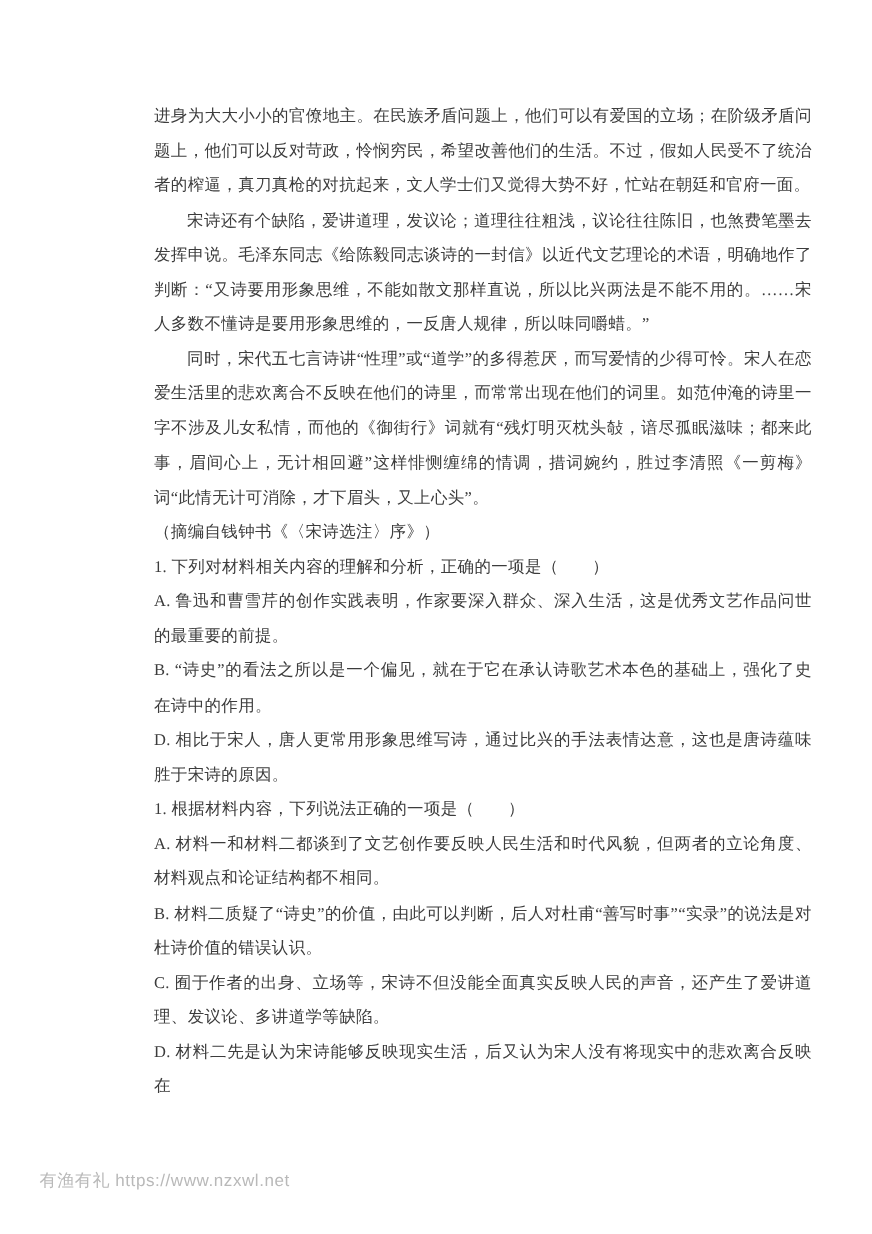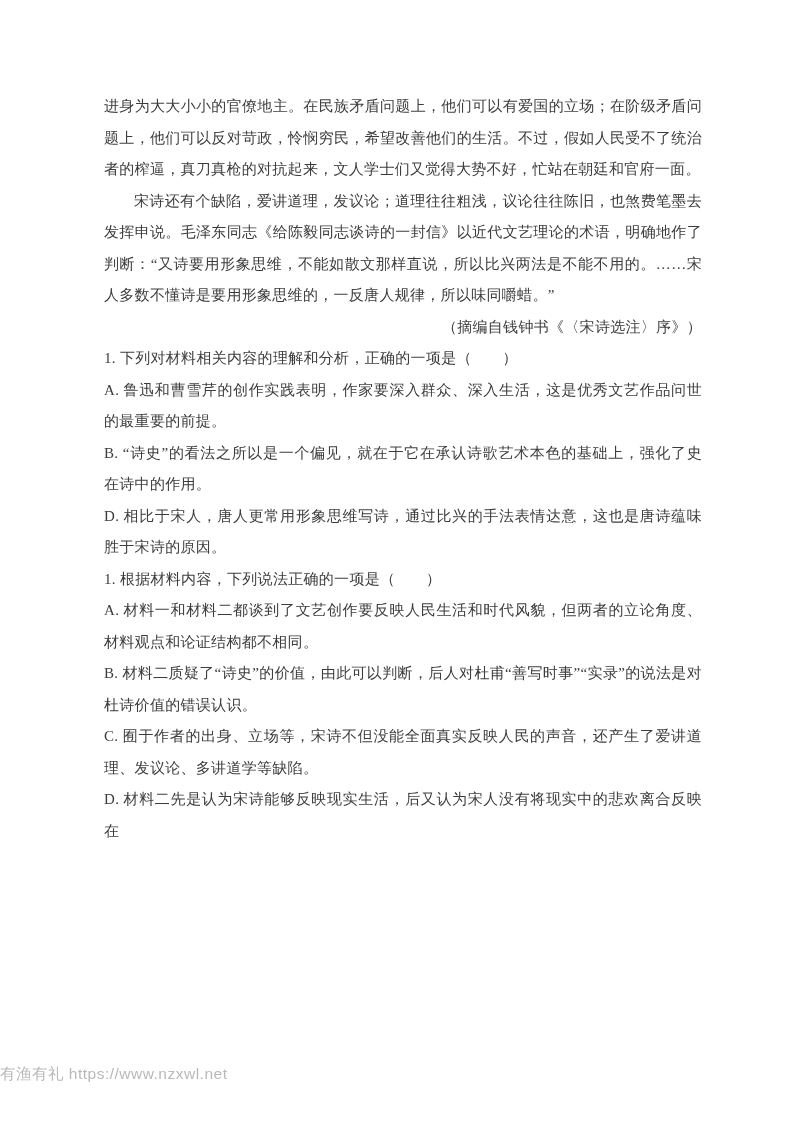--- a/index.html
+++ b/index.html
@@ -8,20 +8,21 @@
     background: #ffffff;
   }
   .page {
     position: relative;
     width: 727px;
     height: 1122px;
     background: #ffffff;
     overflow: hidden;
     font-family: "Liberation Serif", "DejaVu Serif", serif;
     color: #3c3c3c;
+    margin-left: 36px;
   }
   .content {
     position: absolute;
     left: 104px;
     top: 91px;
     width: 598px;
     font-size: 15px;
     line-height: 31.5px;
     text-align: justify;
     text-justify: inter-ideograph;
@@ -29,21 +30,21 @@
   }
   .content p {
     margin: 0;
     padding: 0;
   }
   .para-indent {
     text-indent: 2em;
     font-family: Liberation Serif, serif;
   }
   .attribution {
-    text-align: right;
+    text-align: left;
     text-indent: 0;
   }
   .question-block {
     margin: 0;
   }
   .footer {
     position: absolute;
     left: 0;
     right: 0;
     top: 1062px;
@@ -56,20 +57,21 @@
 </style>
 </head>
 <body>
 
 <div class="page">
   <div class="content">
 
     <div>
       <p>进身为大大小小的官僚地主。在民族矛盾问题上，他们可以有爱国的立场；在阶级矛盾问题上，他们可以反对苛政，怜悯穷民，希望改善他们的生活。不过，假如人民受不了统治者的榨逼，真刀真枪的对抗起来，文人学士们又觉得大势不好，忙站在朝廷和官府一面。</p>
       <p class="para-indent">宋诗还有个缺陷，爱讲道理，发议论；道理往往粗浅，议论往往陈旧，也煞费笔墨去发挥申说。毛泽东同志《给陈毅同志谈诗的一封信》以近代文艺理论的术语，明确地作了判断：“又诗要用形象思维，不能如散文那样直说，所以比兴两法是不能不用的。……宋人多数不懂诗是要用形象思维的，一反唐人规律，所以味同嚼蜡。”</p>
+      <p class="para-indent">同时，宋代五七言诗讲“性理”或“道学”的多得惹厌，而写爱情的少得可怜。宋人在恋爱生活里的悲欢离合不反映在他们的诗里，而常常出现在他们的词里。如范仲淹的诗里一字不涉及儿女私情，而他的《御街行》词就有“残灯明灭枕头敧，谙尽孤眠滋味；都来此事，眉间心上，无计相回避”这样悱恻缠绵的情调，措词婉约，胜过李清照《一剪梅》词“此情无计可消除，才下眉头，又上心头”。</p>
       <p class="attribution">（摘编自钱钟书《〈宋诗选注〉序》）</p>
     </div>
 
     <div class="question-block">
       <p>1. 下列对材料相关内容的理解和分析，正确的一项是（　　）</p>
       <p>A. 鲁迅和曹雪芹的创作实践表明，作家要深入群众、深入生活，这是优秀文艺作品问世的最重要的前提。</p>
       <p>B. “诗史”的看法之所以是一个偏见，就在于它在承认诗歌艺术本色的基础上，强化了史在诗中的作用。</p>
       <p>D. 相比于宋人，唐人更常用形象思维写诗，通过比兴的手法表情达意，这也是唐诗蕴味胜于宋诗的原因。</p>
     </div>
 

